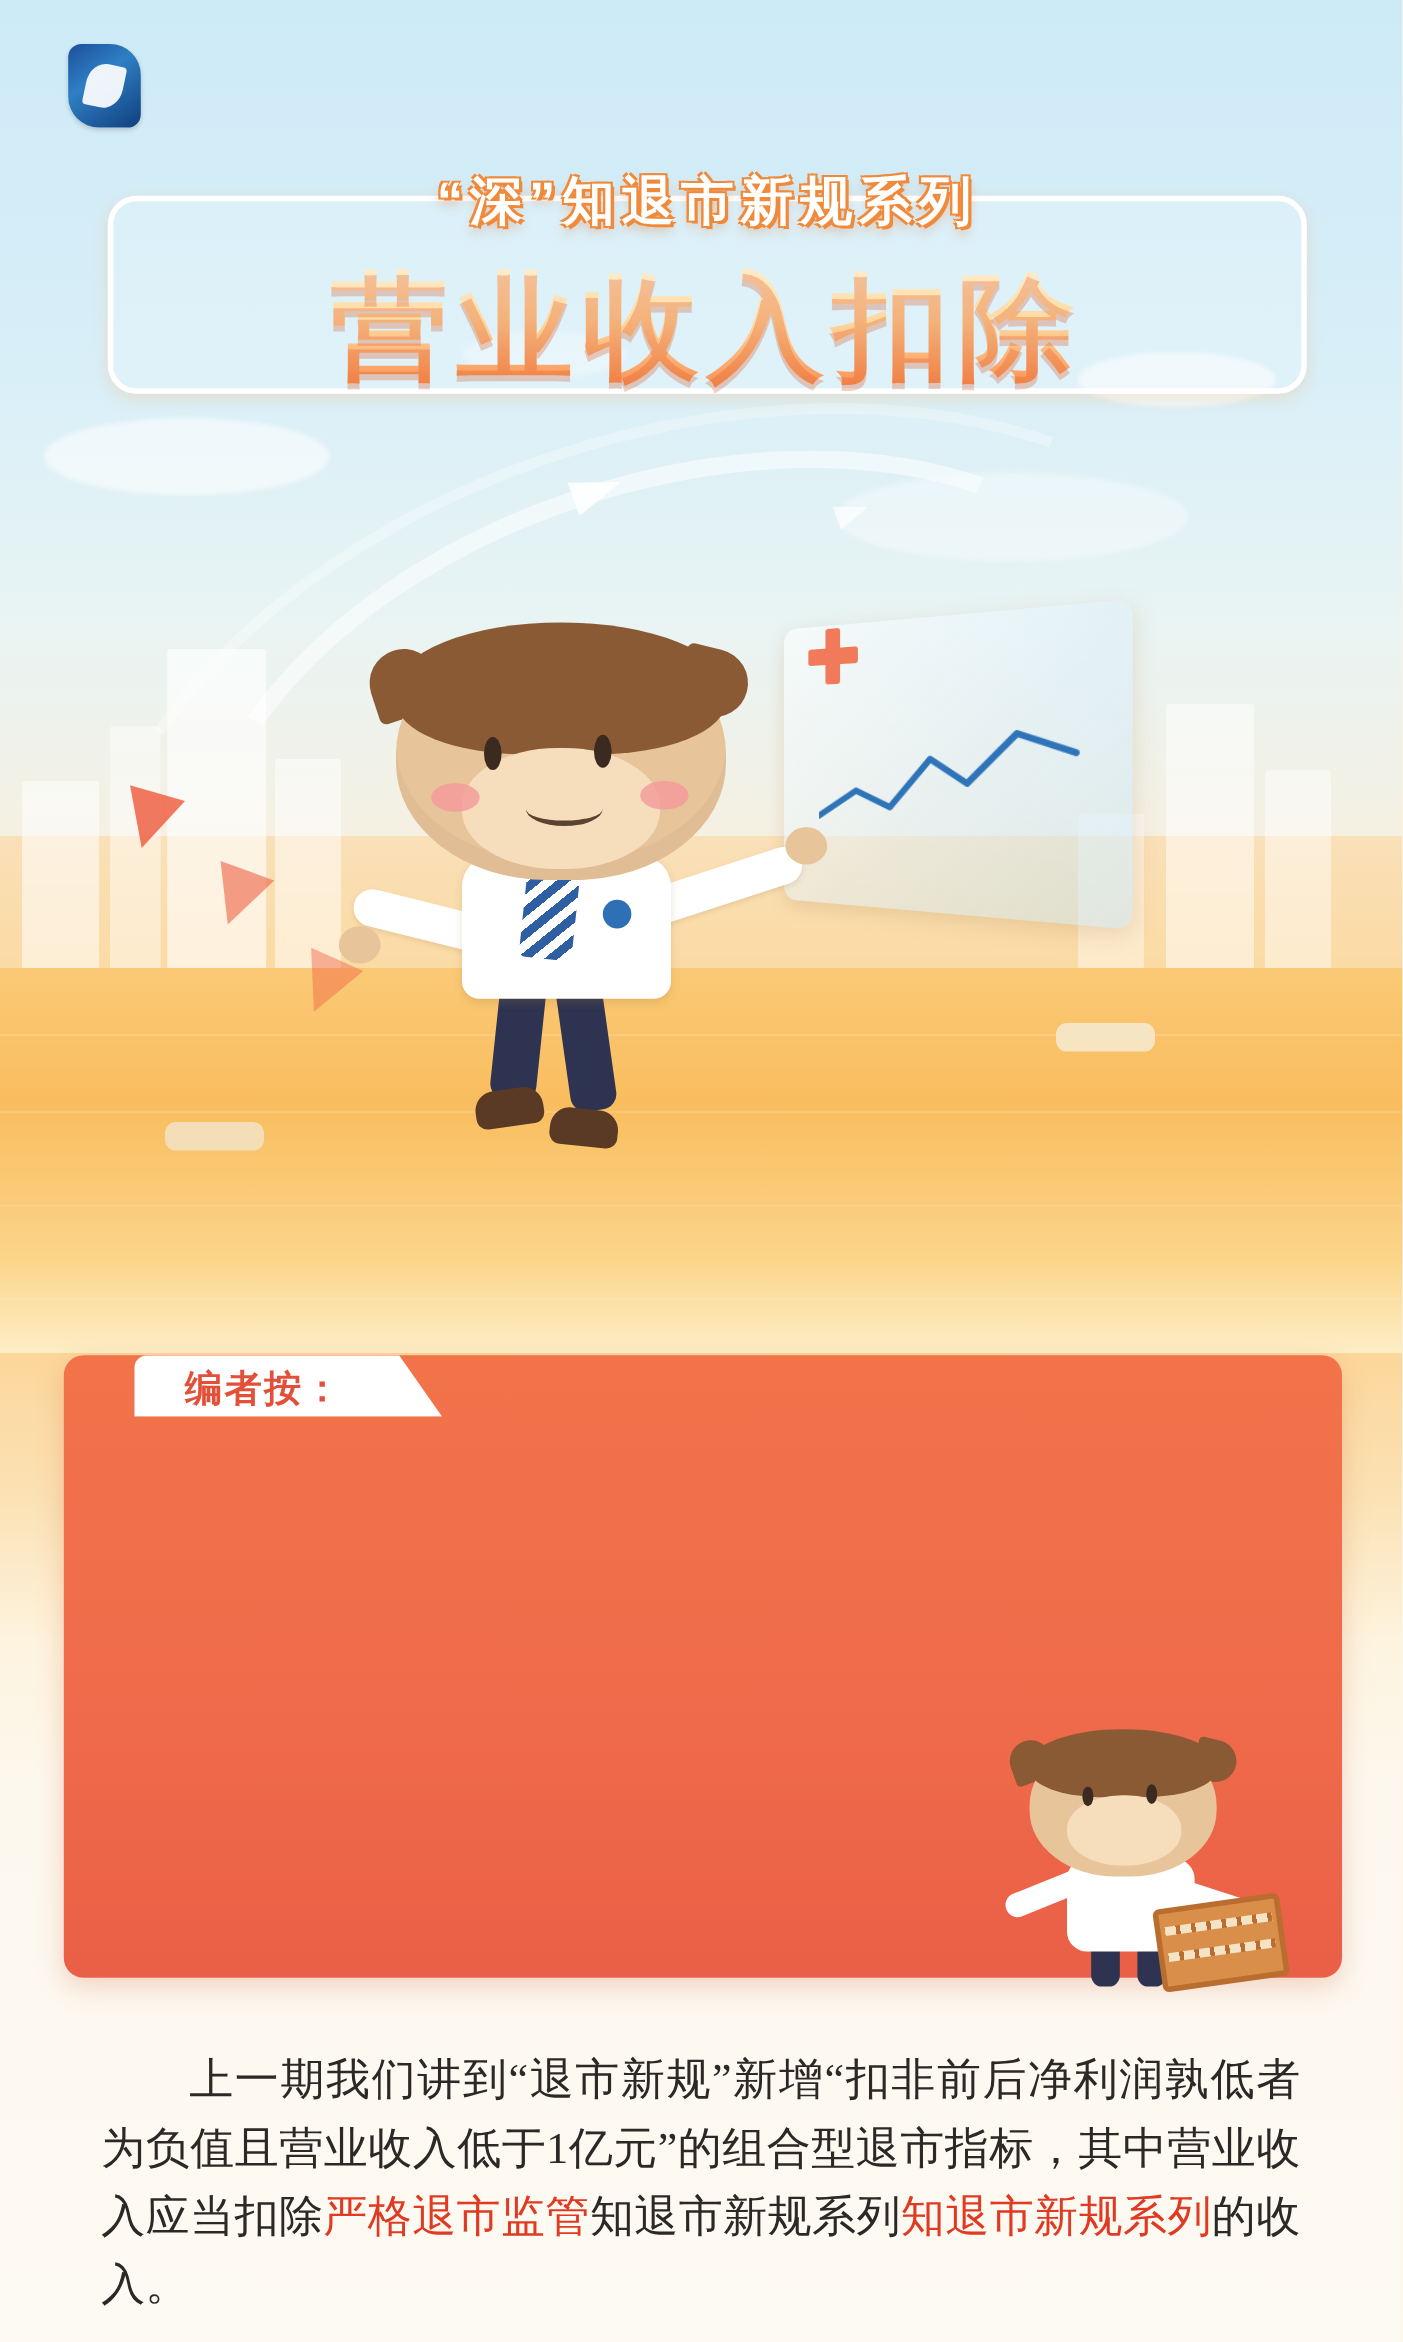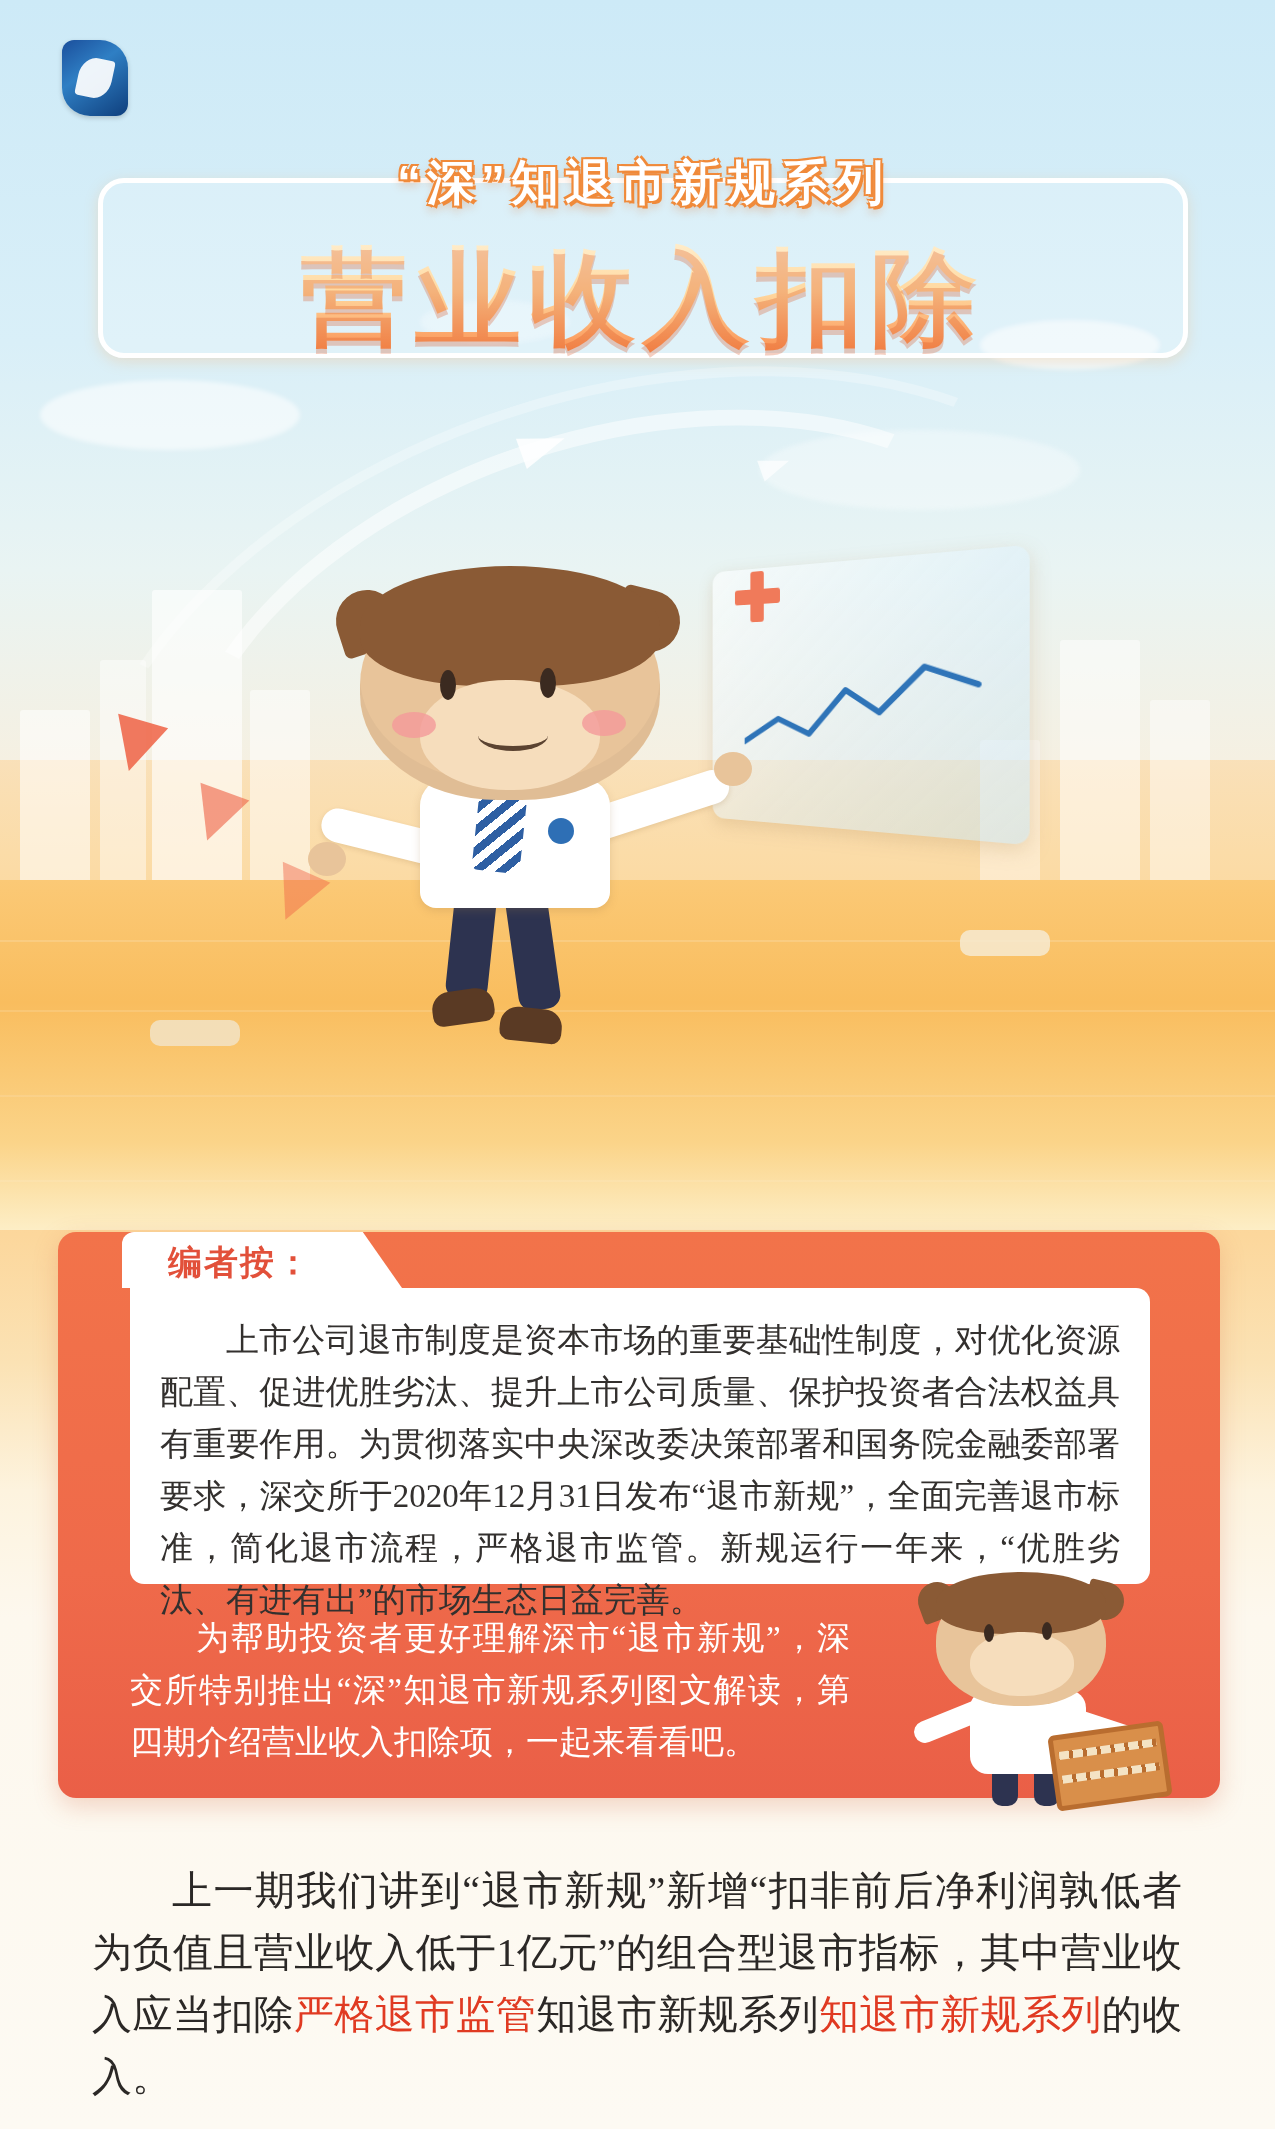--- a/index.html
+++ b/index.html
@@ -540,27 +540,21 @@
     <div class="m-cheek r"></div>
     <div class="m-eye l"></div>
     <div class="m-eye r"></div>
     <div class="m-smile"></div>
   </div>
 
   <div class="note-shell"></div>
   <div class="note-tab"></div>
   <div class="note-tab-label">编者按：</div>
 
-  <div class="note-inner">
-    <p>上市公司退市制度是资本市场的重要基础性制度，对优化资源配置、促进优胜劣汰、提升上市公司质量、保护投资者合法权益具有重要作用。为贯彻落实中央深改委决策部署和国务院金融委部署要求，深交所于2020年12月31日发布“退市新规”，全面完善退市标准，简化退市流程，严格退市监管。新规运行一年来，“优胜劣汰、有进有出”的市场生态日益完善。</p>
-  </div>
-
-  <div class="note-second">
-    <p>为帮助投资者更好理解深市“退市新规”，深交所特别推出“深”知退市新规系列图文解读，第四期介绍营业收入扣除项，一起来看看吧。</p>
-  </div>
+
 
   <div class="mini-mascot">
     <div class="mm-arm l"></div>
     <div class="mm-arm r"></div>
     <div class="mm-leg l"></div>
     <div class="mm-leg r"></div>
     <div class="mm-body"></div>
     <div class="mm-horn l"></div>
     <div class="mm-horn r"></div>
     <div class="mm-head"></div>

